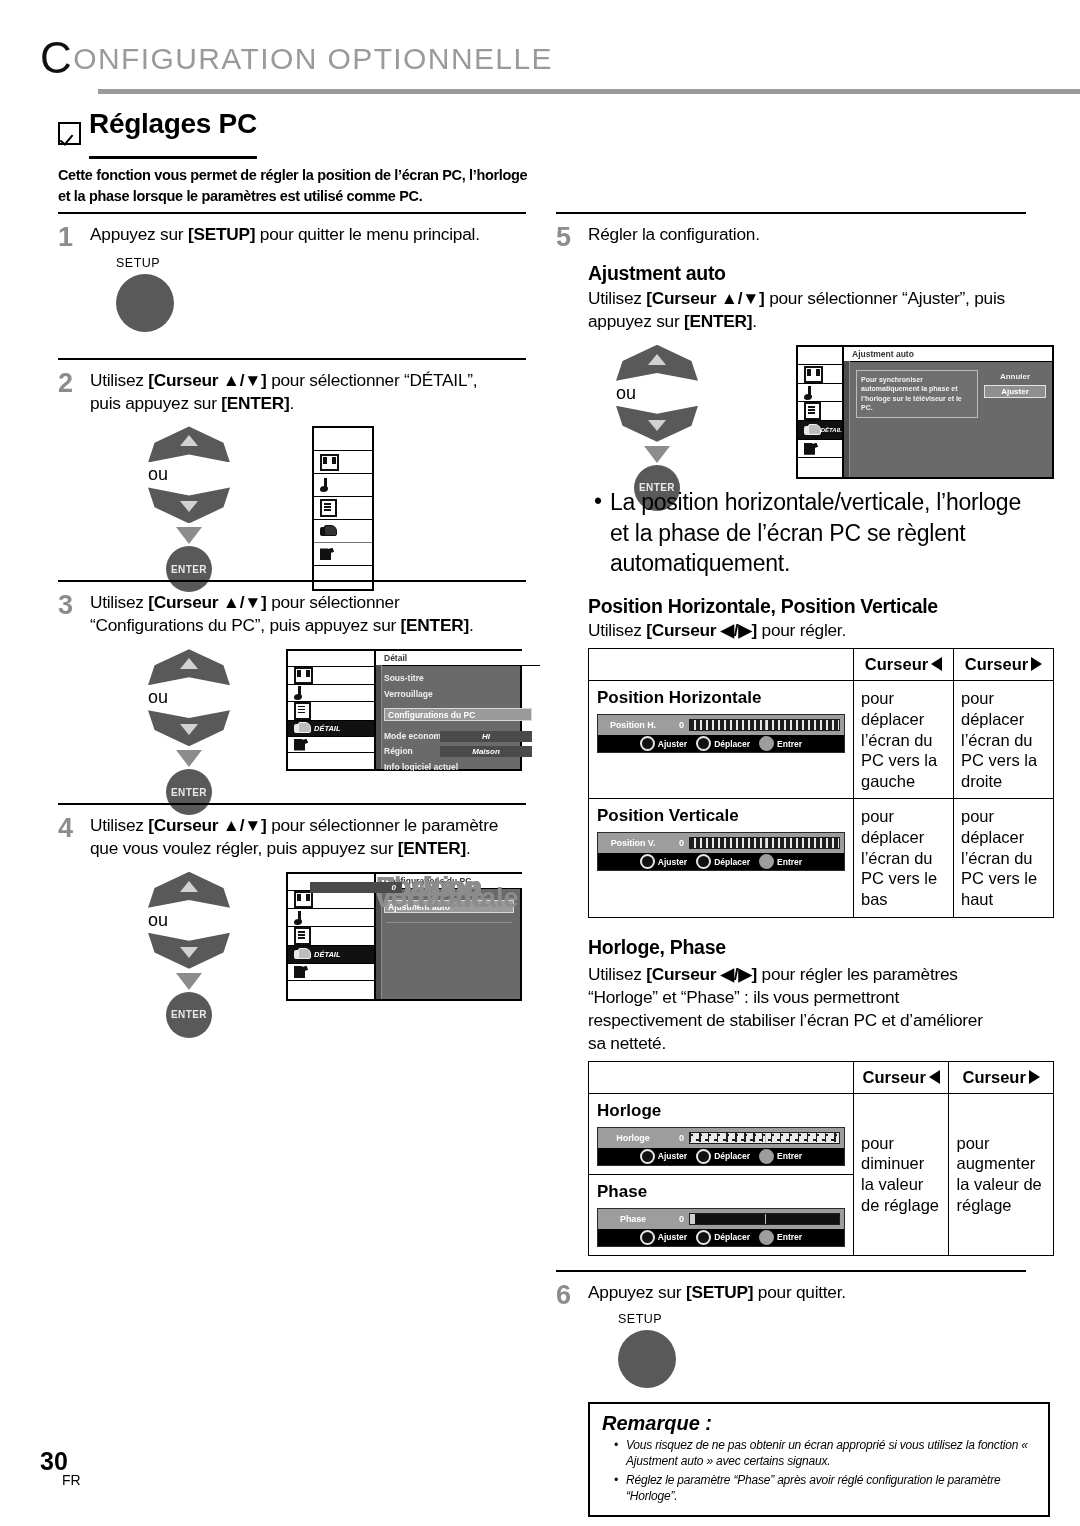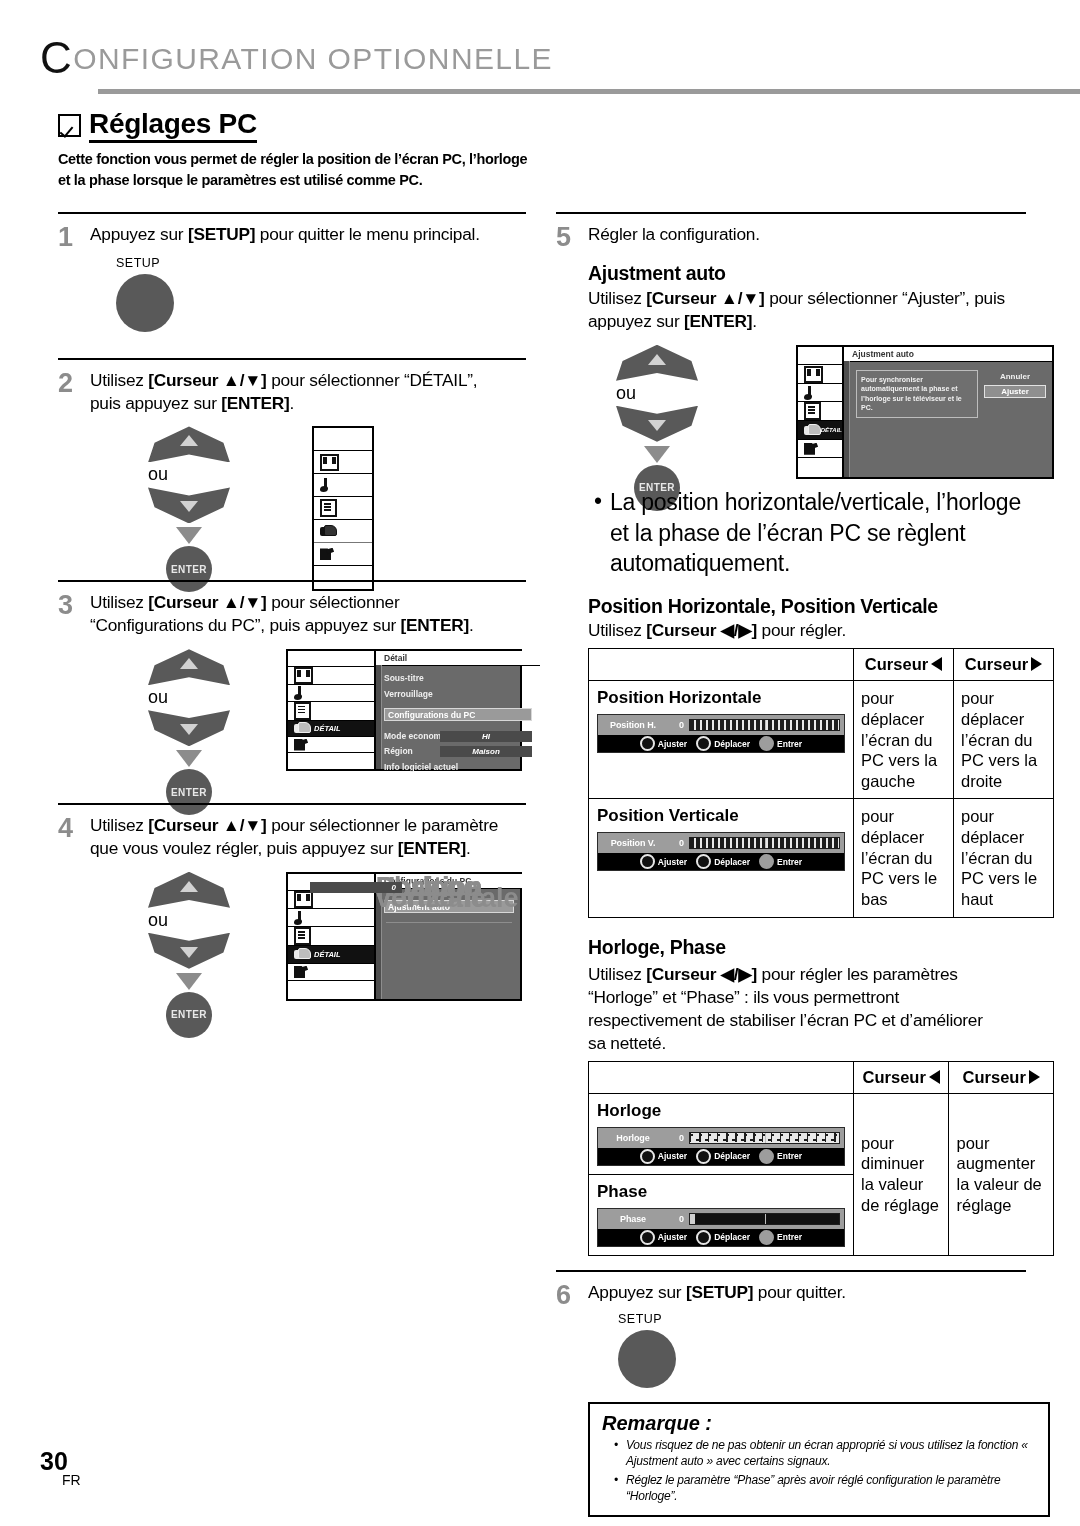--- a/index.html
+++ b/index.html
@@ -12,21 +12,21 @@
 
   
   .hdr{position:absolute;left:40px;top:42px;width:1000px;height:52px;}
   .hdr-title{font-size:30px;letter-spacing:1.4px;color:#9a9a9a;font-weight:400;white-space:nowrap;}
   .hdr-title .cap{font-size:44px;color:#111;font-weight:400;line-height:0;position:relative;top:4px;}
   .hdr-rule{position:absolute;left:58px;top:47px;width:982px;height:5px;background:#9a9a9a;}
 
   
   .sec{position:absolute;left:58px;top:108px;width:520px;}
   .sec-h{font-size:28px;font-weight:bold;letter-spacing:-0.3px;display:flex;align-items:center;gap:8px;}
-  .sec-h .ttl{border-bottom:3px solid #000;padding-bottom:0;}
+  .sec-h .ttl{border-bottom:3px solid #000;padding-bottom:16px;}
   .chk{display:inline-block;width:19px;height:19px;border:2px solid #000;position:relative;}
   .chk:after{content:"";position:absolute;left:3px;top:8px;width:5px;height:11px;border-right:2px solid #000;border-bottom:2px solid #000;transform:rotate(40deg);}
   .sec-sub{margin-top:6px;font-size:14.5px;font-weight:bold;line-height:1.45;letter-spacing:-0.35px;width:478px;}
 
   
   .colL{position:absolute;left:58px;top:212px;width:468px;}
   .colR{position:absolute;left:556px;top:212px;width:470px;}
 
   .step{position:relative;border-top:2px solid #000;padding-top:9px;margin-bottom:4px;}
   .step .num{position:absolute;left:0;top:8px;font-size:27px;font-weight:bold;color:#8c8c8c;width:26px;text-align:left;}

